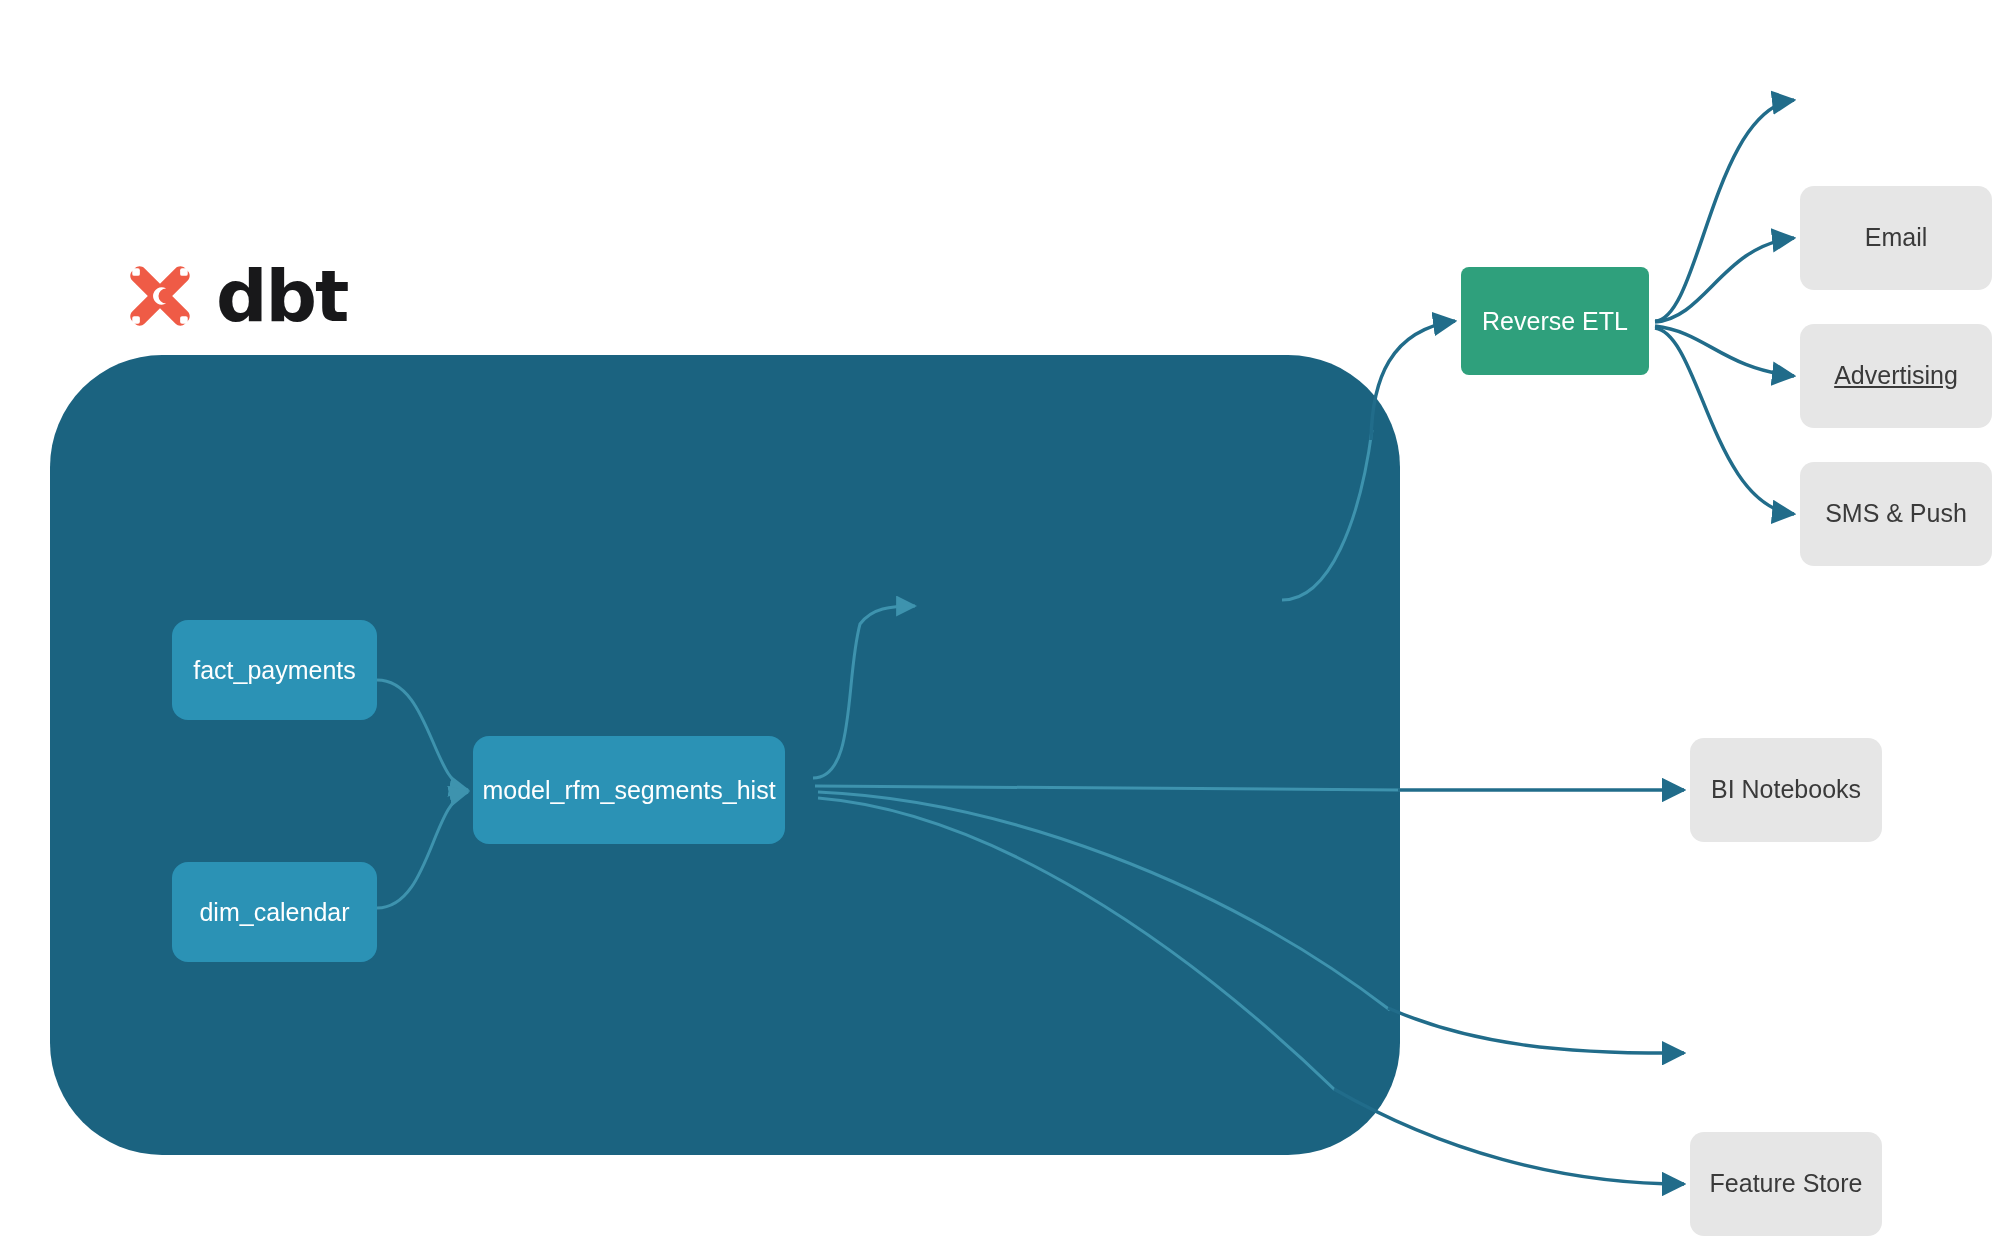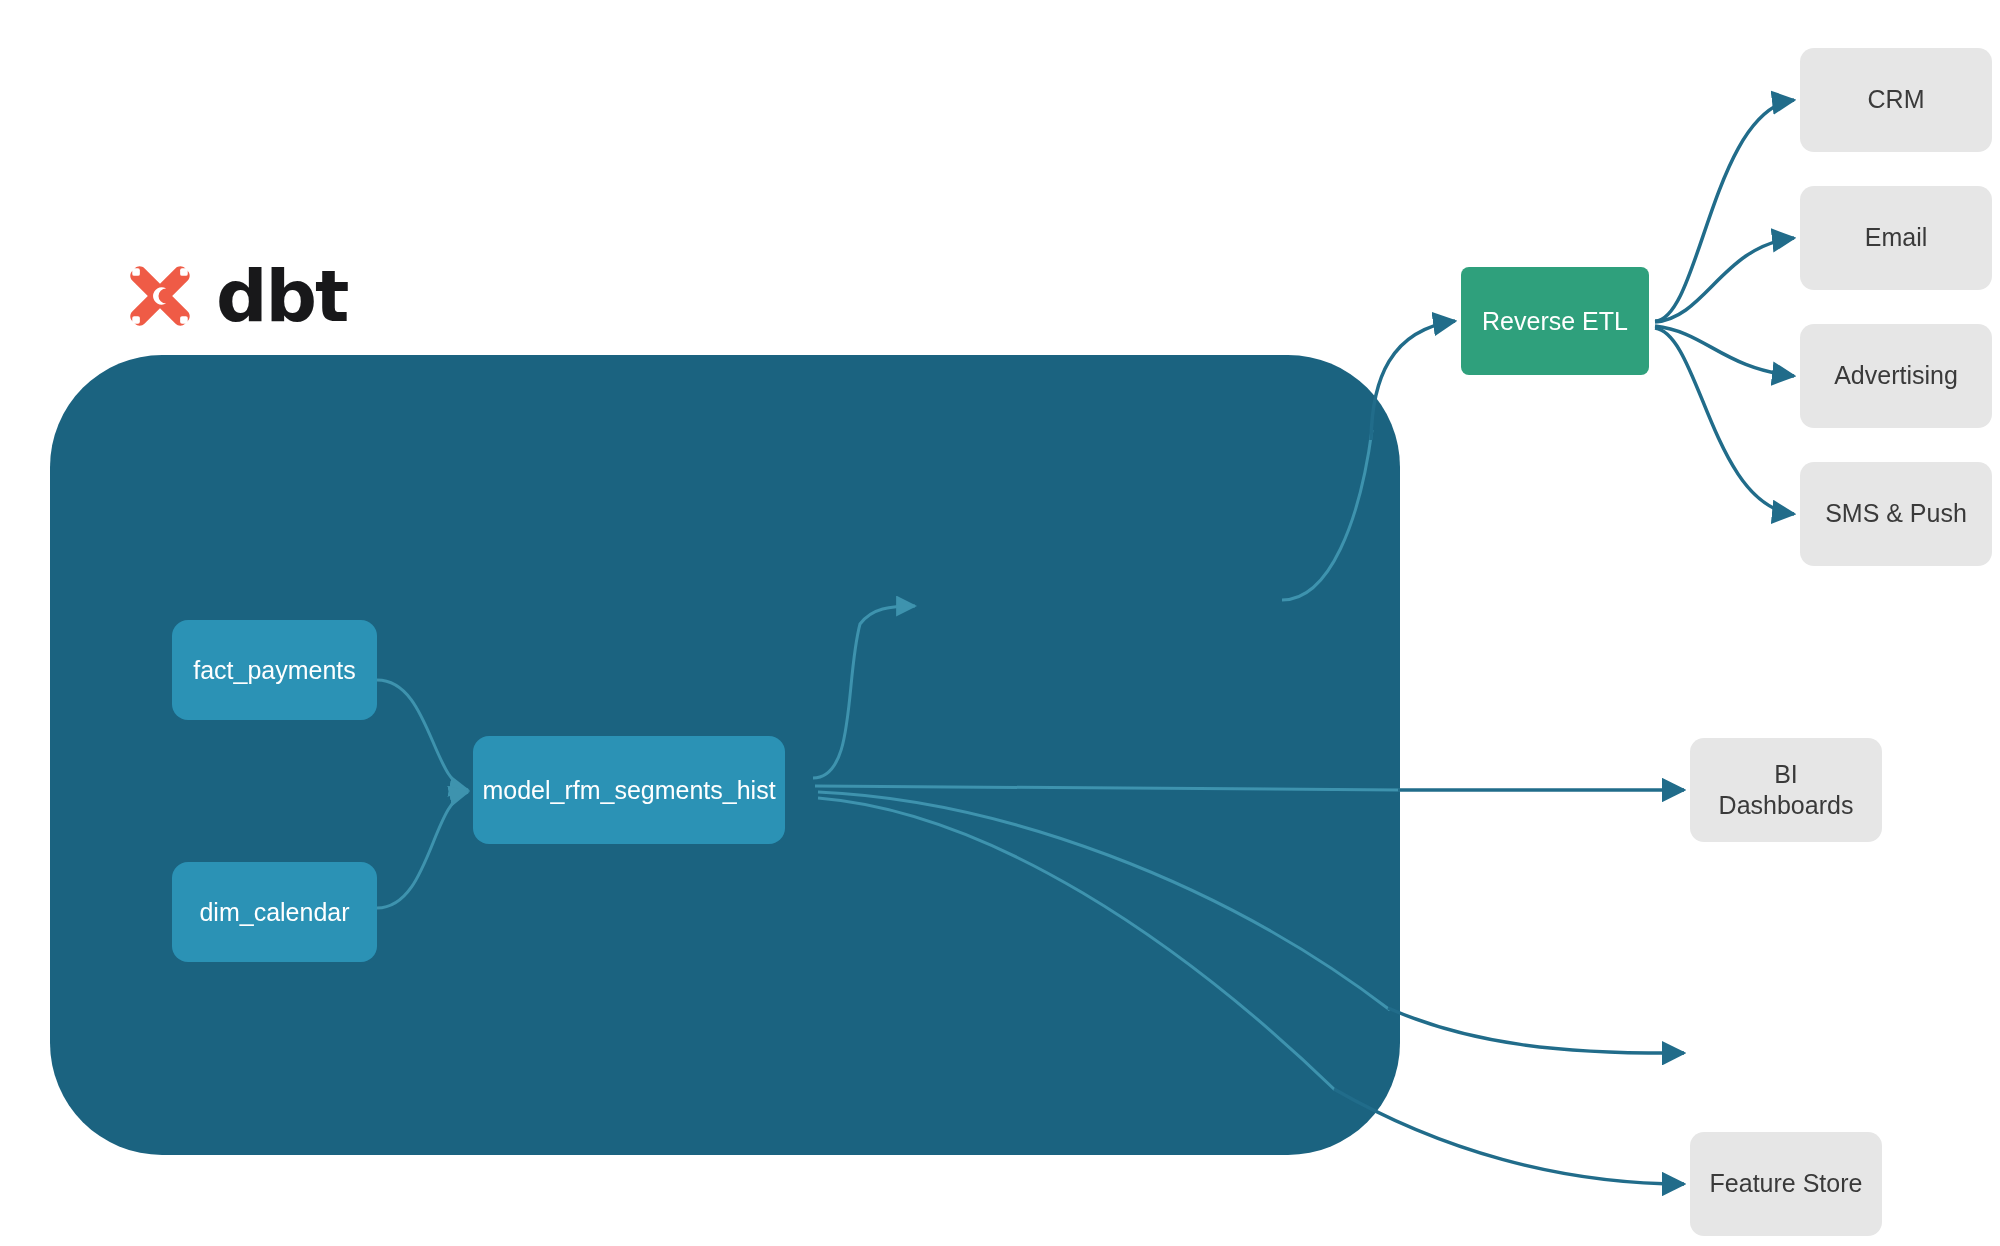--- a/index.html
+++ b/index.html
@@ -86,21 +86,21 @@
   }
 
   .n-fact-payments    { left: 172px;  top: 620px;  width: 205px; height: 100px; }
   .n-dim-calendar     { left: 172px;  top: 862px;  width: 205px; height: 100px; }
   .n-hist             { left: 473px;  top: 736px;  width: 312px; height: 108px; }
   .n-current          { left: 920px;  top: 555px;  width: 362px; height: 105px; }
   .n-reverse-etl      { left: 1461px; top: 267px;  width: 188px; height: 108px; }
 
   .n-crm              { left: 1800px; top: 48px;   width: 192px; height: 104px; }
   .n-email            { left: 1800px; top: 186px;  width: 192px; height: 104px; }
-  .n-advertising      { left: 1800px; top: 324px;  width: 192px; height: 104px; }
+  .n-advertising      { left: 1800px; top: 324px;  width: 192px; height: 104px; text-decoration: underline; }
   .n-sms-push         { left: 1800px; top: 462px;  width: 192px; height: 104px; }
   .n-bi-dashboards    { left: 1690px; top: 738px;  width: 192px; height: 104px; }
   .n-ds-notebooks     { left: 1690px; top: 1000px; width: 192px; height: 104px; }
   .n-feature-store    { left: 1690px; top: 1132px; width: 192px; height: 104px; }
 
   
   .edges {
     position: absolute;
     left: 0;
     top: 0;
@@ -186,34 +186,31 @@
 
     <path d="M 1334 1089 C 1440 1150 1560 1184 1684 1184" fill="none" stroke="#216C8A" stroke-width="3.5" marker-end="url(#arrow-outer)"></path>
   </svg>
 
   <div class="layer-nodes-top" style="position:absolute;left:0;top:0;width:2000px;height:1246px;">
 
     <div class="node node-reverse-etl n-reverse-etl">
       <span>Reverse ETL</span>
     </div>
 
-    <div class="node node-dest n-crm">
-      <span>CRM</span>
-    </div>
     <div class="node node-dest n-email">
       <span>Email</span>
     </div>
     <div class="node node-dest n-advertising">
       <span>Advertising</span>
     </div>
     <div class="node node-dest n-sms-push">
       <span>SMS &amp; Push</span>
     </div>
 
     <div class="node node-dest n-bi-dashboards">
-      <span>BI Dashboards</span>
+      <span>BI Notebooks</span>
     </div>
     <div class="node node-dest n-feature-store">
       <span>Feature Store</span>
     </div>
   </div>
 
 </div>
 
 </body></html>

